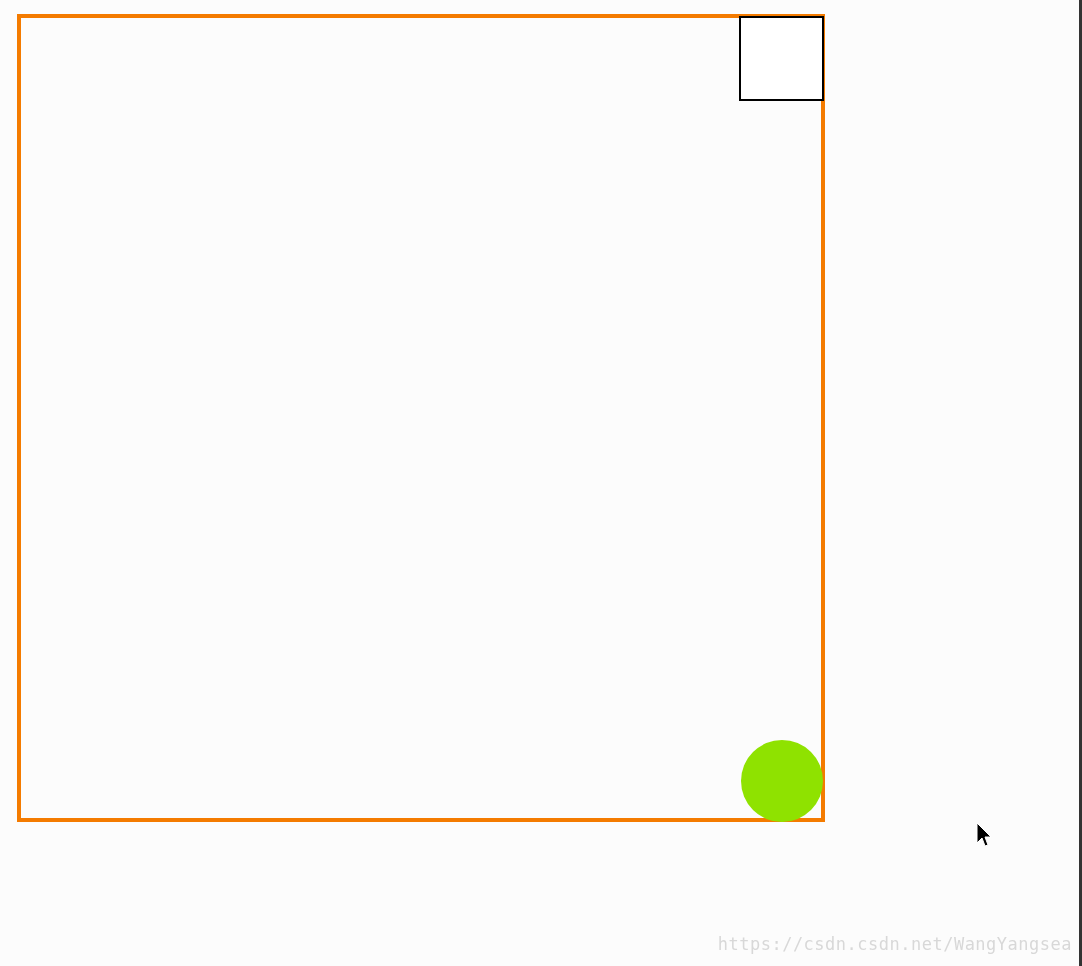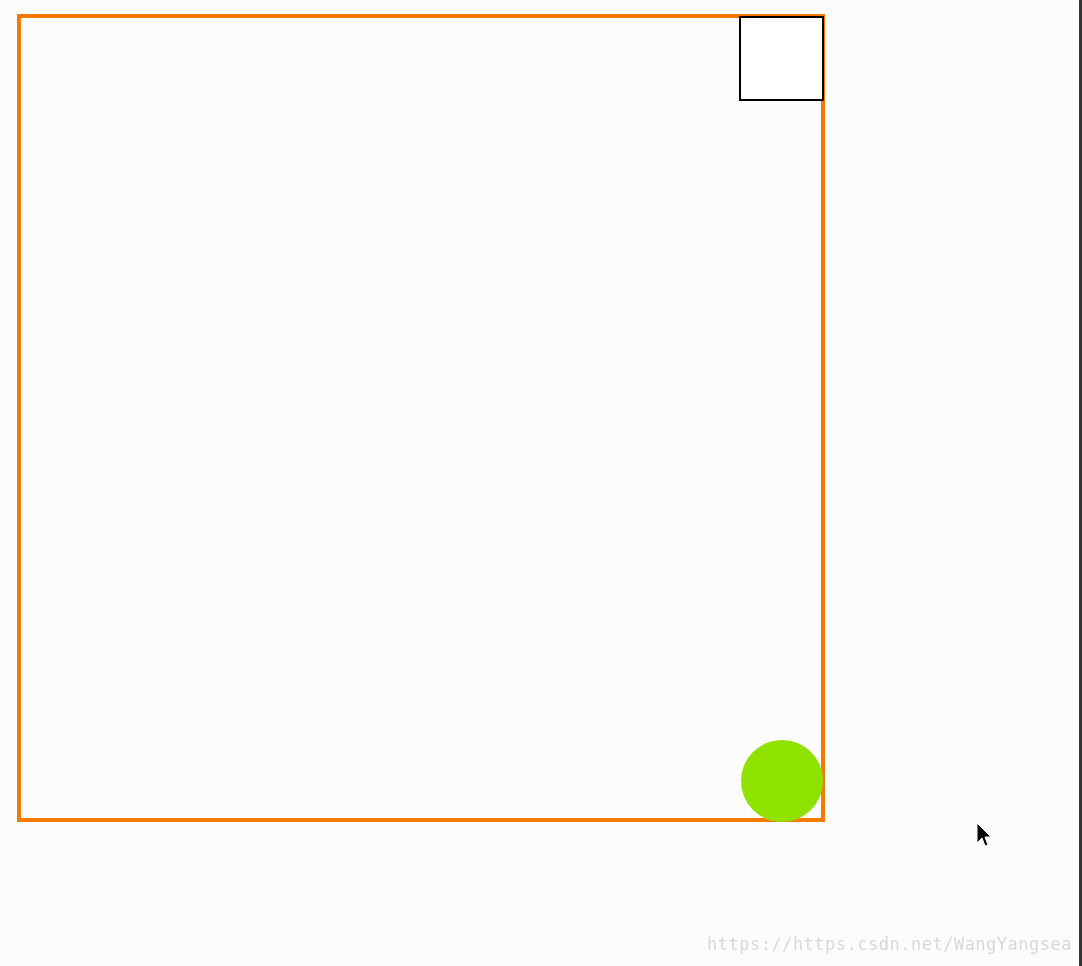--- a/index.html
+++ b/index.html
@@ -74,15 +74,15 @@
 <div class="inner-square"></div>
 
 <div class="green-circle"></div>
 
 <div class="cursor-icon">
   <svg width="20" height="28" viewBox="0 0 20 28">
     <path d="M 2 2 L 2 22 L 7 17 L 10 25 L 13 24 L 10 16 L 16 16 Z" fill="#000" stroke="#fff" stroke-width="1"></path>
   </svg>
 </div>
 
-<div class="watermark">https://https.csdn.net/WangYangsea</div>
+<div class="watermark">https://csdn.csdn.net/WangYangsea</div>
 
 <div class="right-line"></div>
 
 </body></html>

